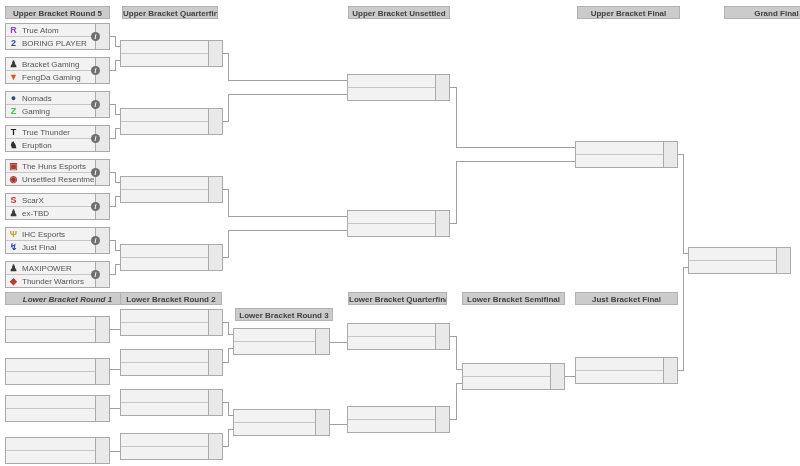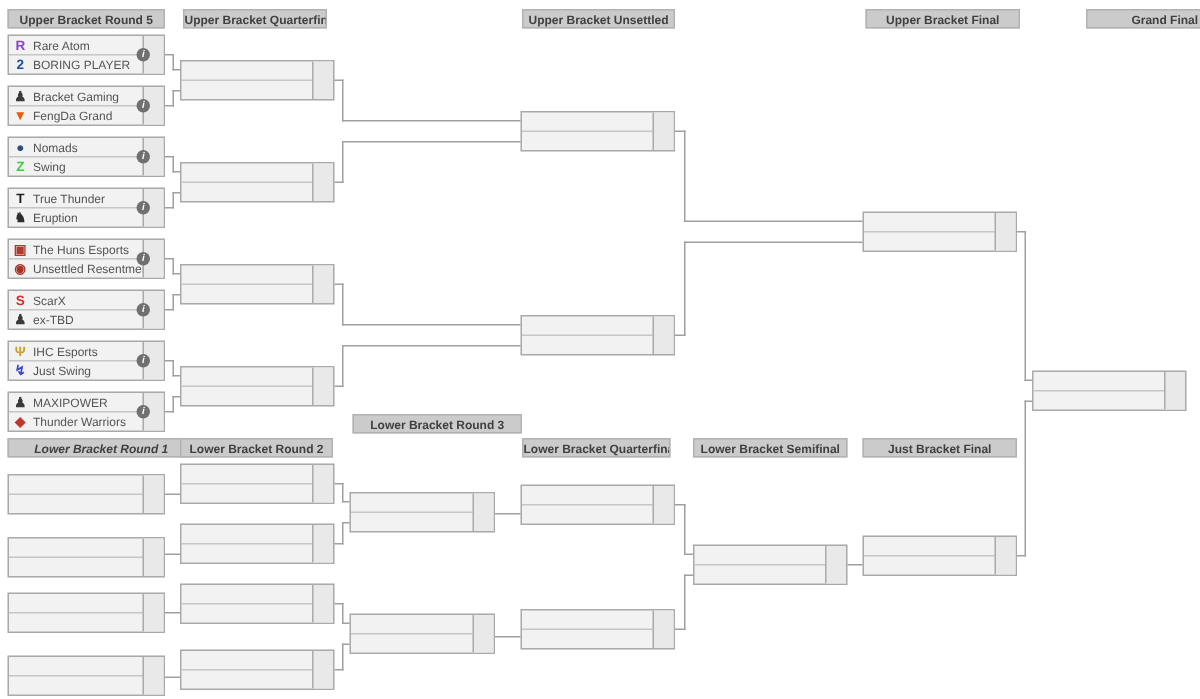--- a/index.html
+++ b/index.html
@@ -42,56 +42,56 @@
 <body>
 
 <div id="bracket" style="--header-bg: #cbcbcb; --header-border: #b2b2b2; --header-text: #404040; --box-bg: #f2f2f2; --box-border: #aaaaaa; --score-bg: #e9e9e9; --row-divider: #c6c6c6; --line: #a0a0a0; --name-text: #545454; --info-bg: #707070;">
     <div class="hdr" style="left: 5px; top: 6px; width: 105px;">Upper Bracket Round 5</div>
     <div class="hdr" style="left: 122px; top: 6px; width: 96px;">Upper Bracket Quarterfinals</div>
     <div class="hdr" style="left: 348px; top: 6px; width: 102px;">Upper Bracket Unsettled</div>
     <div class="hdr" style="left: 577px; top: 6px; width: 103px;">Upper Bracket Final</div>
     <div class="hdr" style="left: 724px; top: 6px; width: 105px;">Grand Final</div>
     <div class="hdr" style="left: 5px; top: 292px; width: 125px; font-style: italic;">Lower Bracket Round 1</div>
     <div class="hdr" style="left: 120px; top: 292px; width: 102px;">Lower Bracket Round 2</div>
-    <div class="hdr" style="left: 235px; top: 276px; width: 113px;">Lower Bracket Round 3</div>
+    <div class="hdr" style="left: 235px; top: 308px; width: 98px;">Lower Bracket Round 3</div>
     <div class="hdr" style="left: 348px; top: 292px; width: 99px;">Lower Bracket Quarterfinals</div>
     <div class="hdr" style="left: 462px; top: 292px; width: 103px;">Lower Bracket Semifinal</div>
     <div class="hdr" style="left: 575px; top: 292px; width: 103px;">Just Bracket Final</div>
     <div class="match" style="left: 5px; top: 23px; width: 105px;">
       <div class="trow top">
         <span class="ticon" style="color: rgb(138, 70, 201);">R</span>
-        <span class="tname">Rare Atom</span>
+        <span class="tname">True Atom</span>
       </div>
       <div class="trow bottom">
         <span class="ticon" style="color: rgb(28, 79, 158);">2</span>
         <span class="tname">BORING PLAYER</span>
       </div>
       <div class="score"></div>
       <div class="info">i</div>
     </div>
     <div class="match" style="left: 5px; top: 57px; width: 105px;">
       <div class="trow top">
         <span class="ticon" style="color: rgb(58, 58, 58);">♟</span>
         <span class="tname">Bracket Gaming</span>
       </div>
       <div class="trow bottom">
         <span class="ticon" style="color: rgb(232, 89, 12);">▼</span>
-        <span class="tname">FengDa Grand</span>
+        <span class="tname">FengDa Gaming</span>
       </div>
       <div class="score"></div>
       <div class="info">i</div>
     </div>
     <div class="match" style="left: 5px; top: 91px; width: 105px;">
       <div class="trow top">
         <span class="ticon" style="color: rgb(42, 78, 126);">●</span>
         <span class="tname">Nomads</span>
       </div>
       <div class="trow bottom">
         <span class="ticon" style="color: rgb(53, 207, 58);">Z</span>
-        <span class="tname">Swing</span>
+        <span class="tname">Gaming</span>
       </div>
       <div class="score"></div>
       <div class="info">i</div>
     </div>
     <div class="match" style="left: 5px; top: 125px; width: 105px;">
       <div class="trow top">
         <span class="ticon" style="color: rgb(31, 31, 31);">T</span>
         <span class="tname">True Thunder</span>
       </div>
       <div class="trow bottom">
@@ -125,21 +125,21 @@
       <div class="score"></div>
       <div class="info">i</div>
     </div>
     <div class="match" style="left: 5px; top: 227px; width: 105px;">
       <div class="trow top">
         <span class="ticon" style="color: rgb(201, 162, 39);">Ψ</span>
         <span class="tname">IHC Esports</span>
       </div>
       <div class="trow bottom">
         <span class="ticon" style="color: rgb(59, 67, 201);">↯</span>
-        <span class="tname">Just Swing</span>
+        <span class="tname">Just Final</span>
       </div>
       <div class="score"></div>
       <div class="info">i</div>
     </div>
     <div class="match" style="left: 5px; top: 261px; width: 105px;">
       <div class="trow top">
         <span class="ticon" style="color: rgb(58, 58, 58);">♟</span>
         <span class="tname">MAXIPOWER</span>
       </div>
       <div class="trow bottom">

